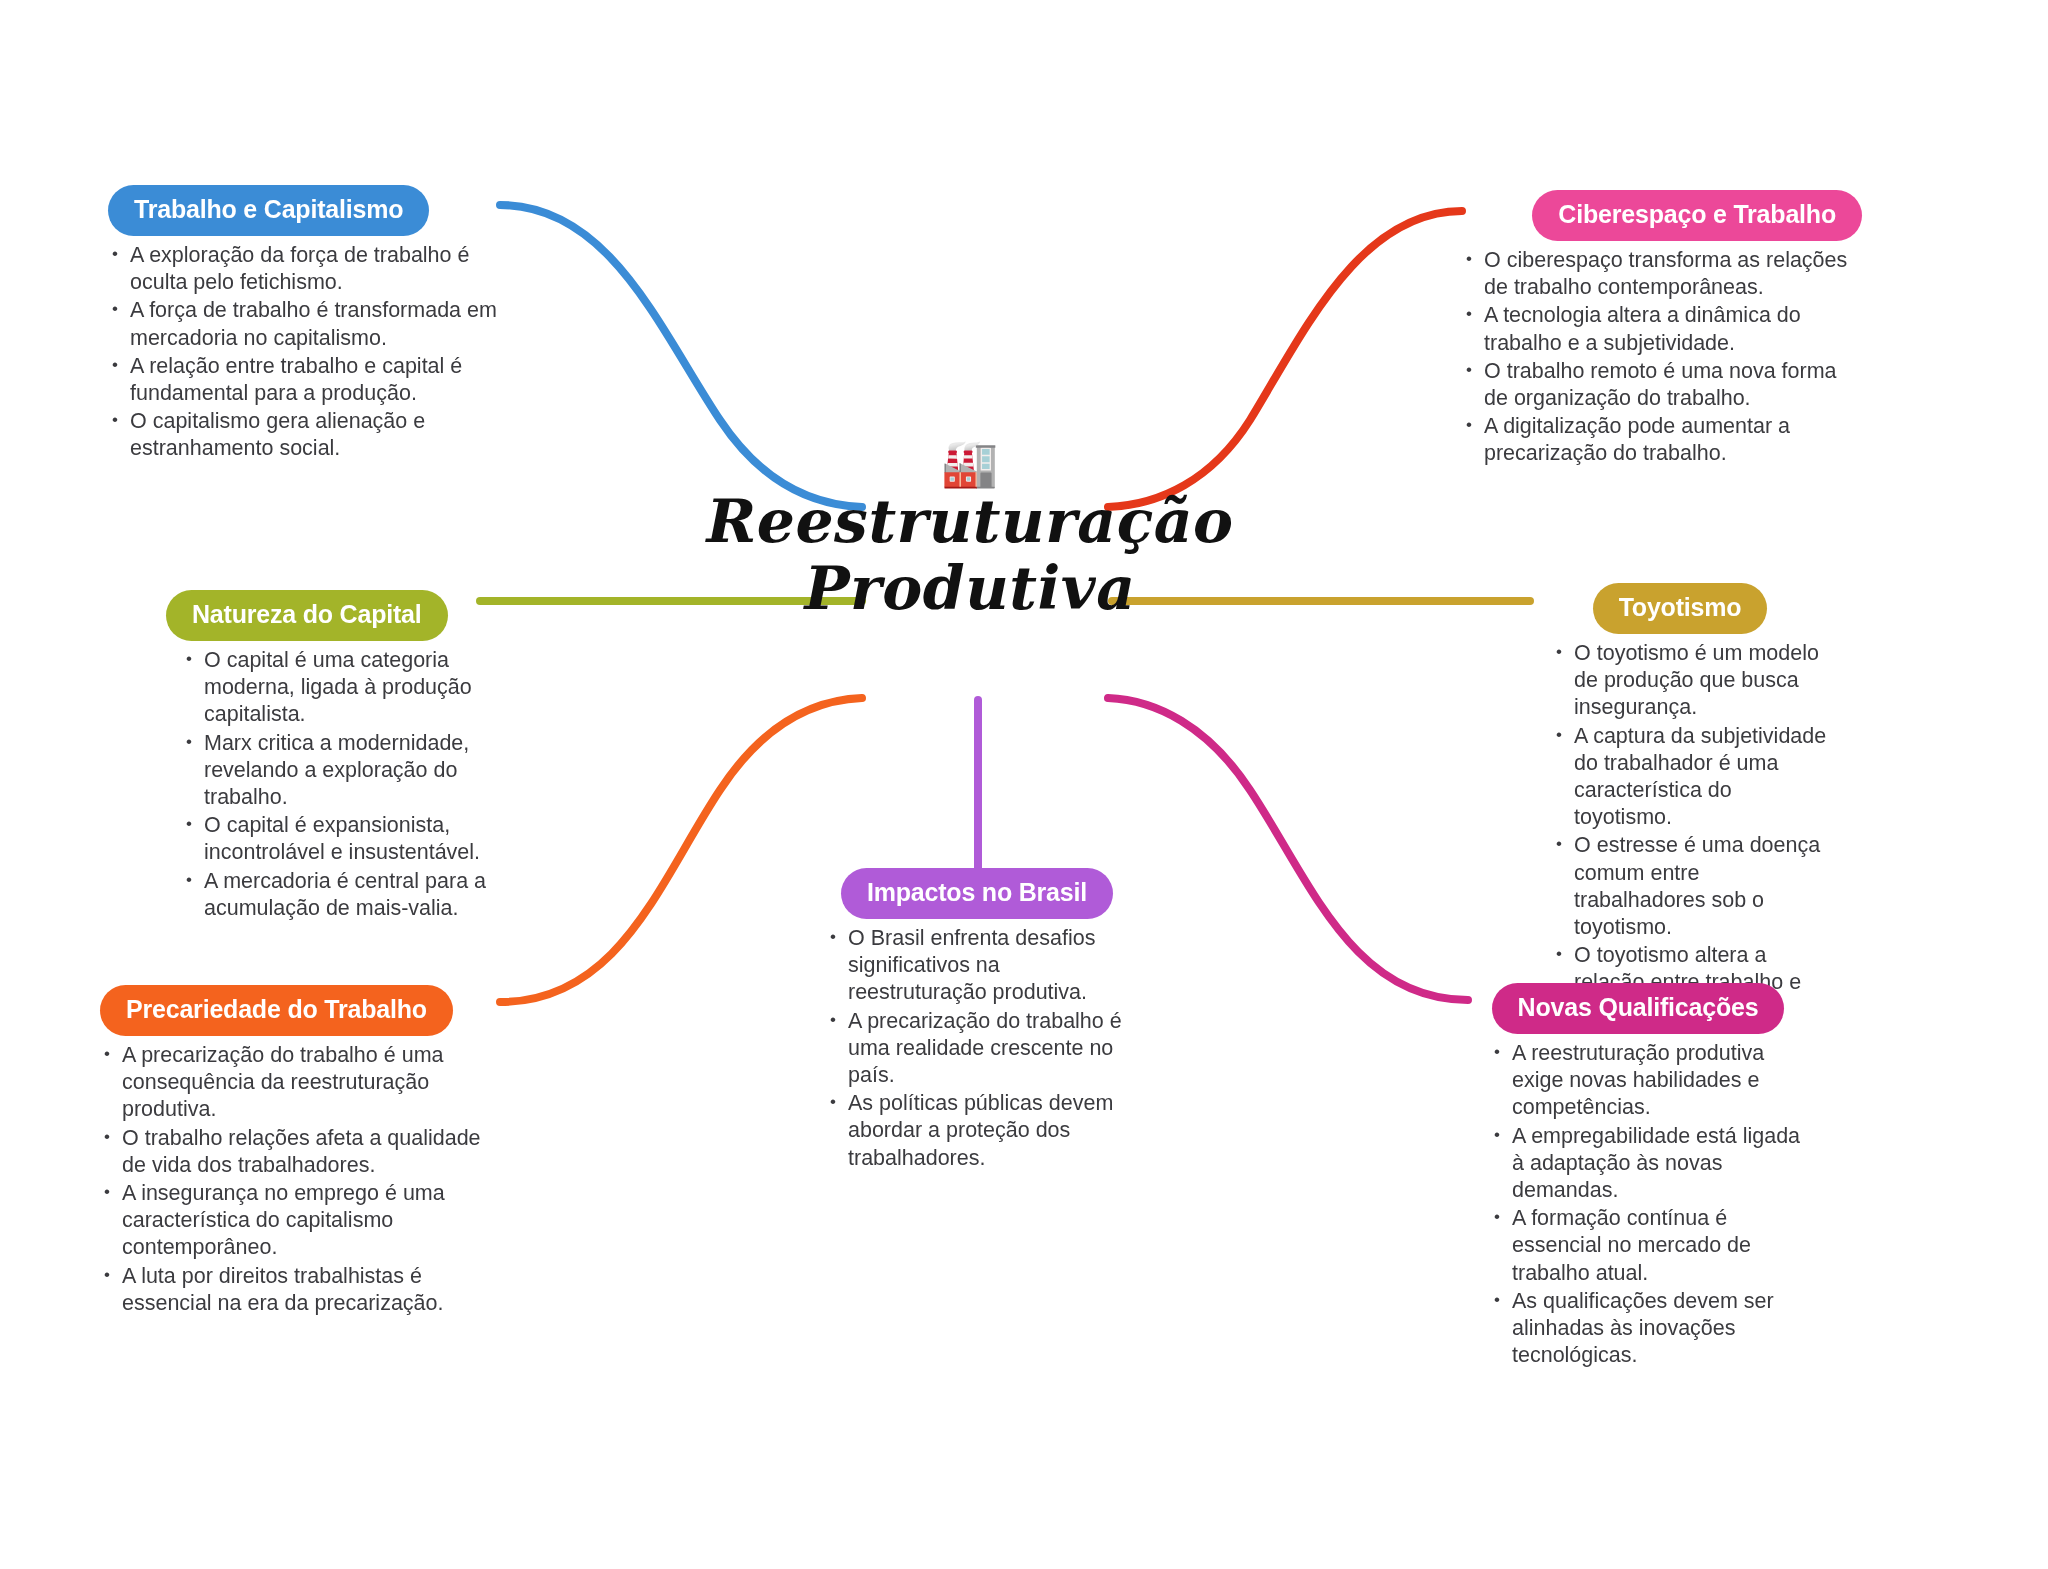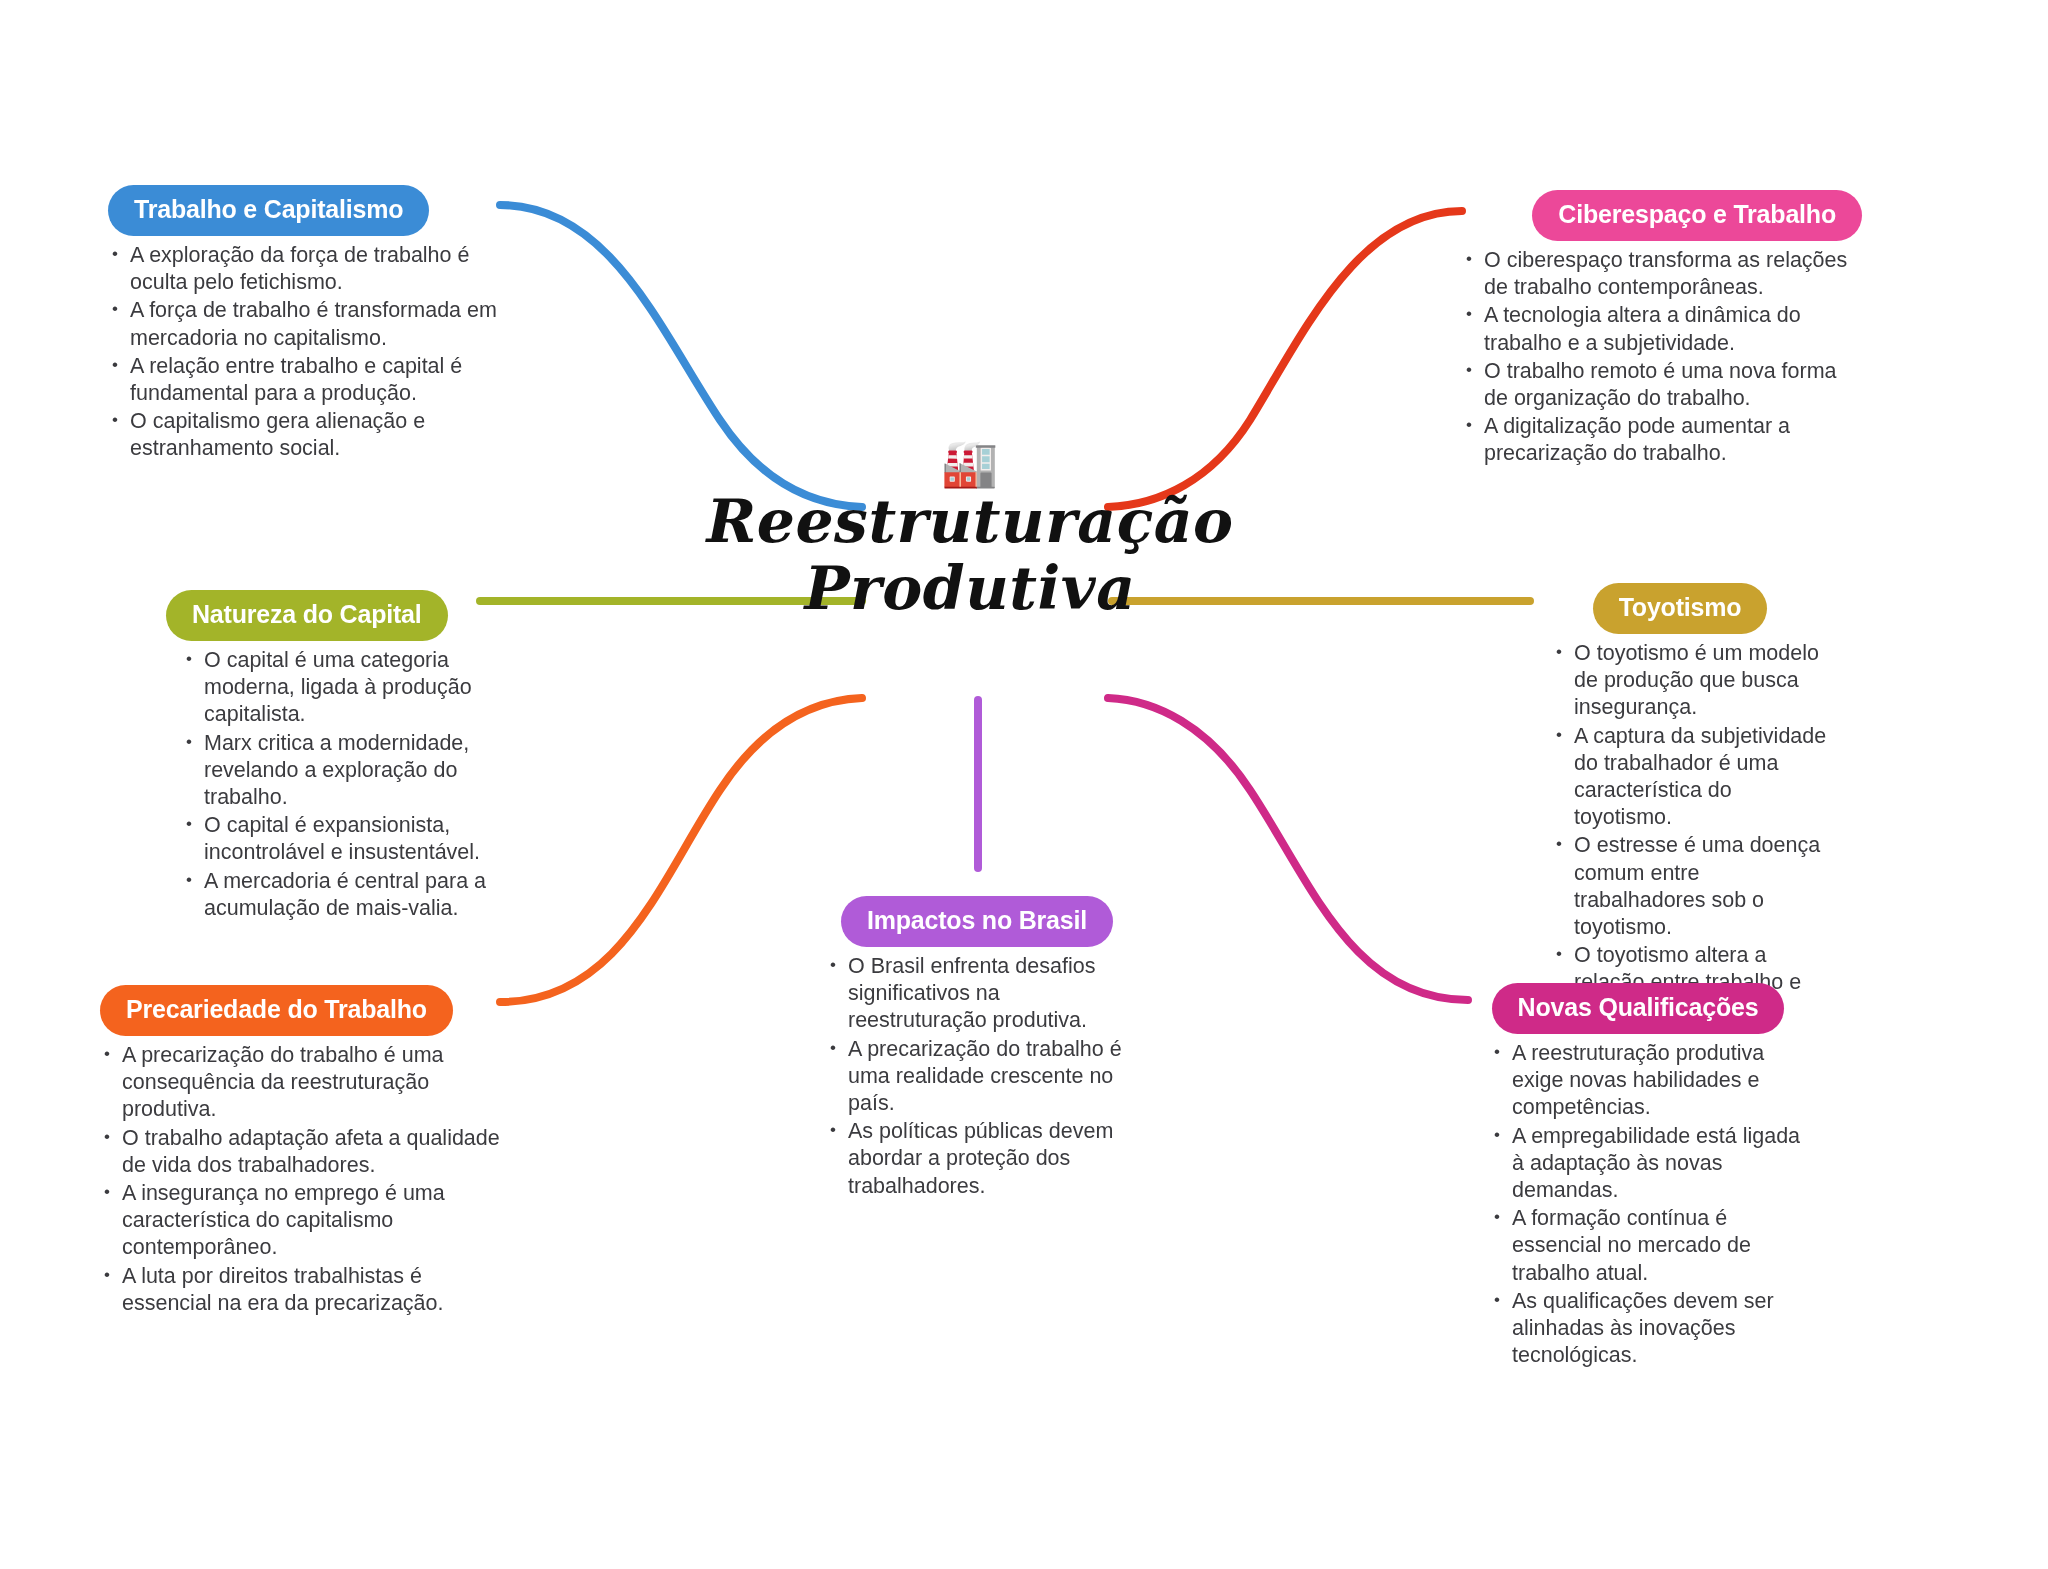--- a/index.html
+++ b/index.html
@@ -175,28 +175,28 @@
       <li>A captura da subjetividade do trabalhador é uma característica do toyotismo.</li>
       <li>O estresse é uma doença comum entre trabalhadores sob o toyotismo.</li>
       <li>O toyotismo altera a relação entre trabalho e corpo.</li>
     </ul>
   </div>
 
   <div class="branch" id="branch-precariedade">
     <span class="pill" style="background-color: rgb(244, 99, 30);">Precariedade do Trabalho</span>
     <ul class="bullets">
       <li>A precarização do trabalho é uma consequência da reestruturação produtiva.</li>
-      <li>O trabalho adaptação afeta a qualidade de vida dos trabalhadores.</li>
+      <li>O trabalho relações afeta a qualidade de vida dos trabalhadores.</li>
       <li>A insegurança no emprego é uma característica do capitalismo contemporâneo.</li>
       <li>A luta por direitos trabalhistas é essencial na era da precarização.</li>
     </ul>
   </div>
 
   <div class="branch align-center" id="branch-impactos-brasil">
-    <span class="pill" style="background-color: rgb(176, 91, 216); margin-top: 28px;">Impactos no Brasil</span>
+    <span class="pill" style="background-color: rgb(176, 91, 216);">Impactos no Brasil</span>
     <ul class="bullets">
       <li>O Brasil enfrenta desafios significativos na reestruturação produtiva.</li>
       <li>A precarização do trabalho é uma realidade crescente no país.</li>
       <li>As políticas públicas devem abordar a proteção dos trabalhadores.</li>
     </ul>
   </div>
 
   <div class="branch align-center" id="branch-novas-qualificacoes">
     <span class="pill" style="background-color: rgb(207, 42, 136);">Novas Qualificações</span>
     <ul class="bullets">

